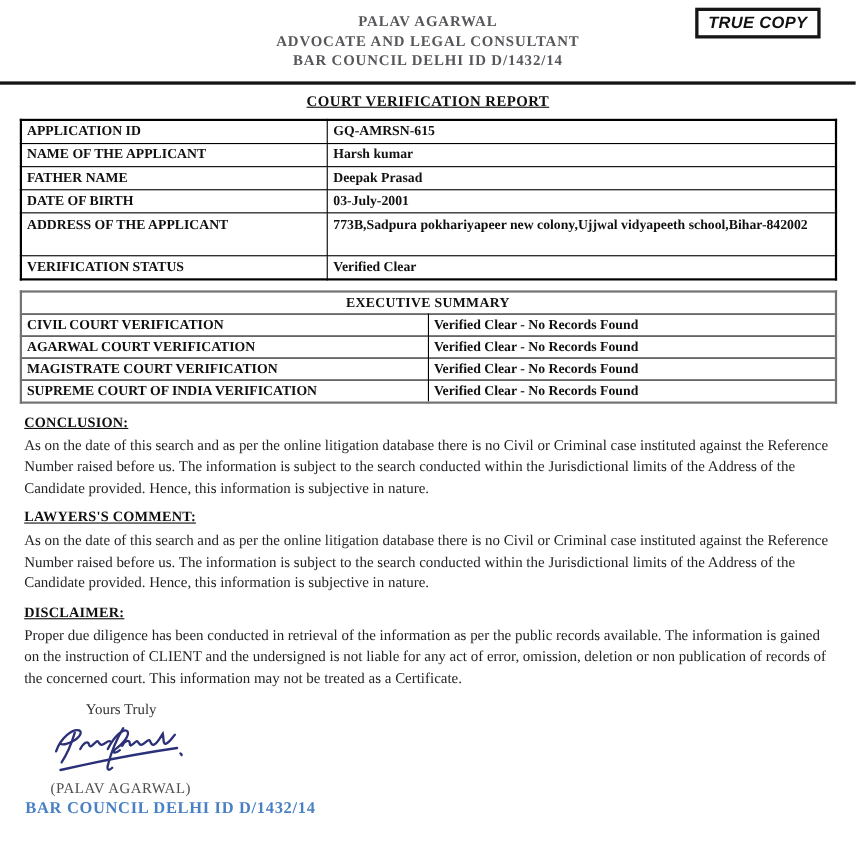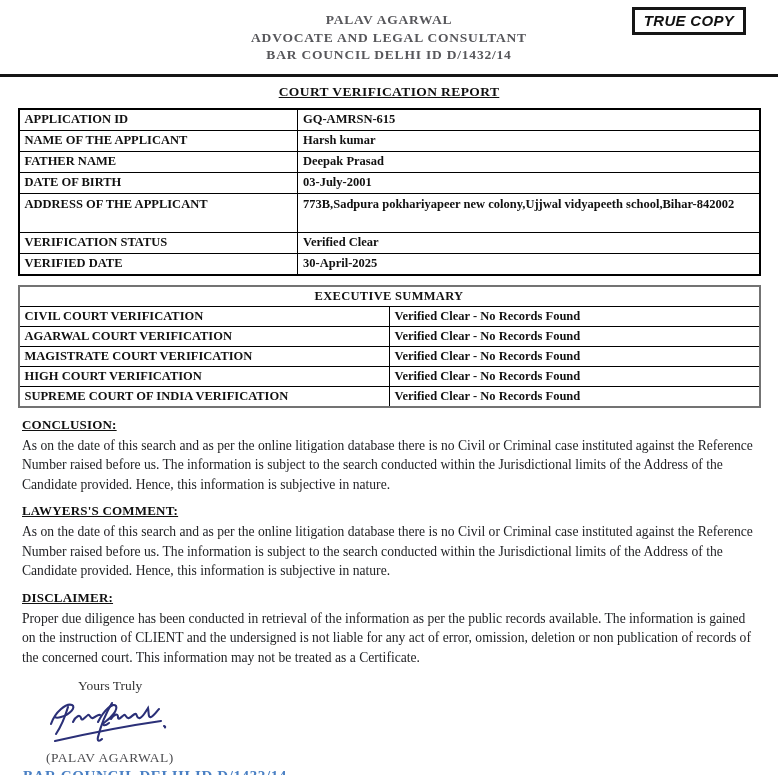--- a/index.html
+++ b/index.html
@@ -160,24 +160,20 @@
     <td>03-July-2001</td>
   </tr>
   <tr class="tall">
     <td class="col-label">ADDRESS OF THE APPLICANT</td>
     <td>773B,Sadpura pokhariyapeer new colony,Ujjwal vidyapeeth school,Bihar-842002</td>
   </tr>
   <tr>
     <td class="col-label">VERIFICATION STATUS</td>
     <td>Verified Clear</td>
   </tr>
-  <tr>
-    <td class="col-label">VERIFIED DATE</td>
-    <td>30-April-2025</td>
-  </tr>
 </tbody>
   </table>
 
 <table class="summary-table">
   <tbody>
       <tr>
     <td class="hdr" colspan="2">EXECUTIVE SUMMARY</td>
   </tr>
   <tr>
     <td class="col-label">CIVIL COURT VERIFICATION</td>
@@ -185,24 +181,20 @@
   </tr>
   <tr>
     <td class="col-label">AGARWAL COURT VERIFICATION</td>
     <td class="val">Verified Clear - No Records Found</td>
   </tr>
   <tr>
     <td class="col-label">MAGISTRATE COURT VERIFICATION</td>
     <td class="val">Verified Clear - No Records Found</td>
   </tr>
   <tr>
-    <td class="col-label">HIGH COURT VERIFICATION</td>
-    <td class="val">Verified Clear - No Records Found</td>
-  </tr>
-  <tr>
     <td class="col-label">SUPREME COURT OF INDIA VERIFICATION</td>
     <td class="val">Verified Clear - No Records Found</td>
   </tr>
 </tbody>
   </table>
 
 <div class="section">
   <div class="section-heading">CONCLUSION:</div>
   <div class="section-body">As on the date of this search and as per the online litigation database there is no Civil or Criminal case instituted against the Reference Number raised before us. The information is subject to the search conducted within the Jurisdictional limits of the Address of the Candidate provided. Hence, this information is subjective in nature.</div>
 </div>

